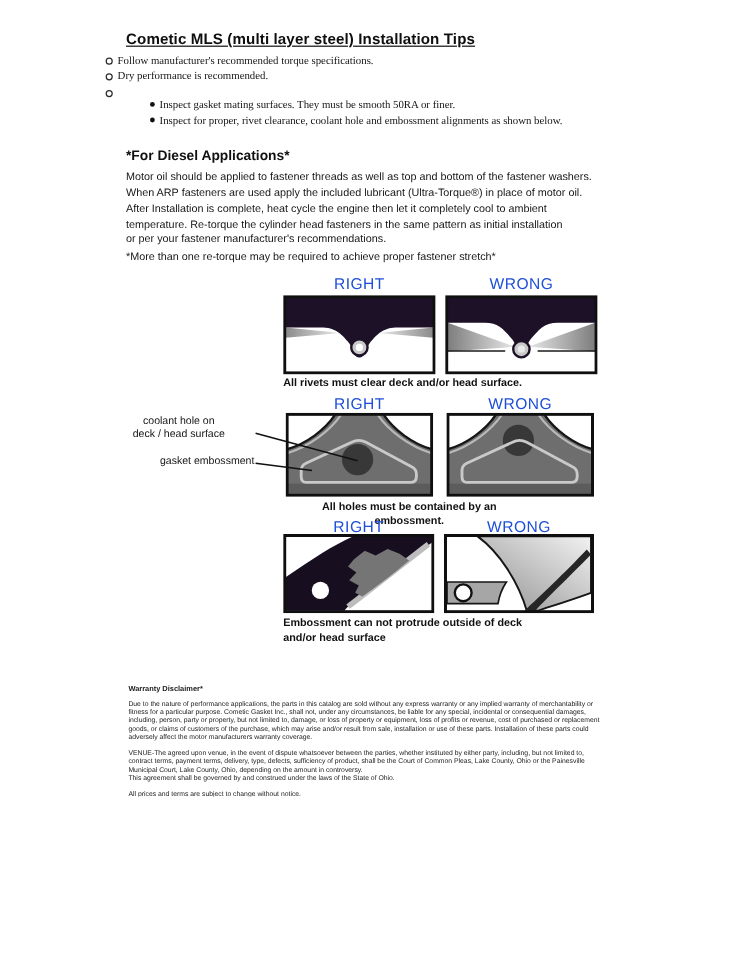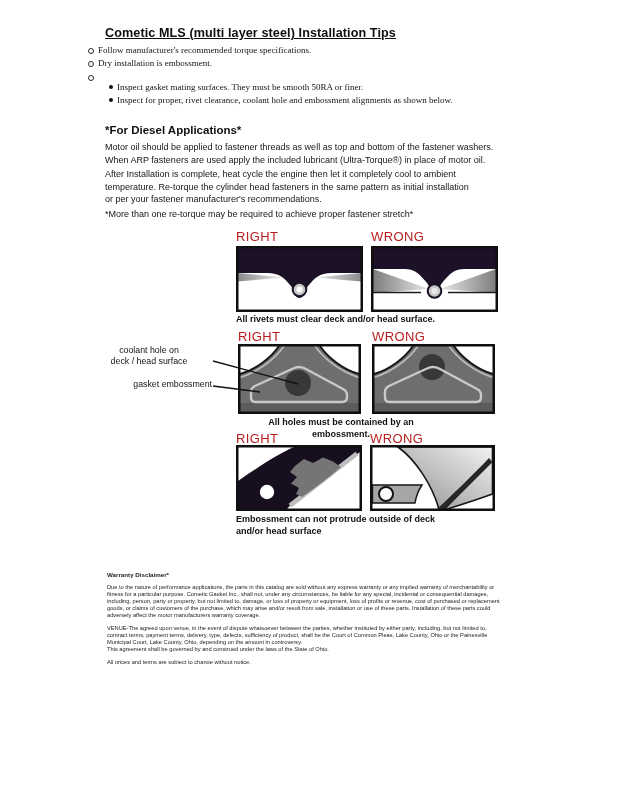--- a/index.html
+++ b/index.html
@@ -3,26 +3,26 @@
 <meta charset="utf-8">
 <style>
   html,body{margin:0;padding:0;background:#fff;}
   .page{position:relative;width:618px;height:664px;background:#ffffff;overflow:hidden;
         font-family:"Liberation Sans","DejaVu Sans",sans-serif;color:#1a1a1a;}
   .abs{position:absolute;}
   .pre{white-space:pre-line;}
   .title{font-size:12.6px;font-weight:bold;text-decoration:underline;color:#0f0f0f;letter-spacing:.1px;}
   .bullets{font-size:9px;line-height:13.3px;color:#141414;font-family:Liberation Serif, serif;}
   .brow{display:flex;align-items:flex-start;}
-  .brow.sub{margin-left:21px;}
+  .brow.sub{margin-left:37px;}
   .ring{width:4px;height:4px;border:1px solid #2a2a2a;border-radius:50%;margin:4px 4px 0 0;flex:none;}
   .dot{width:4px;height:4px;background:#111;border-radius:50%;margin:4px 4px 0 0;flex:none;}
   .h2{font-size:11.5px;font-weight:bold;color:#101010;}
   .body{font-size:9px;line-height:12.7px;color:#161616;}
-  .dlabel{font-size:13px;color:#b91c1c;letter-spacing:.4px;}
+  .dlabel{font-size:13px;color:#1d4ed8;letter-spacing:.4px;text-align:center;}
   .caption{font-size:9px;font-weight:bold;color:#111;line-height:11.5px;}
   .calloutlbl{font-size:8.8px;line-height:11.3px;color:#141414;text-align:right;}
   .disc{font-size:5.7px;line-height:7.05px;color:#222;width:480px;}
   .disc .dh{font-size:6.2px;font-weight:bold;margin-bottom:6px;}
   .disc p{margin:0 0 6px 0;}
   .cg{font-size:13.5px;color:#1f1f1f;letter-spacing:.4px;}
   svg.box{position:absolute;display:block;}
 </style>
 </head>
 <body>
@@ -31,21 +31,21 @@
 
   <div class="abs title" style="left:105px;top:26px;">Cometic MLS (multi layer steel) Installation Tips</div>
 
   <div class="abs bullets" style="left:88px;top:44px;width:440px;">
     <div class="brow">
         <span class="ring"></span>
         <span>Follow manufacturer's recommended torque specifications.</span>
       </div>
     <div class="brow">
         <span class="ring"></span>
-        <span>Dry installation is embossment.</span>
+        <span>Dry performance is recommended.</span>
       </div>
     <div class="brow">
         <span class="ring"></span>
       </div>
     <div class="brow sub">
         <span class="dot"></span>
         <span>Inspect gasket mating surfaces.  They must be smooth 50RA or finer.</span>
       </div>
     <div class="brow sub">
         <span class="dot"></span>

